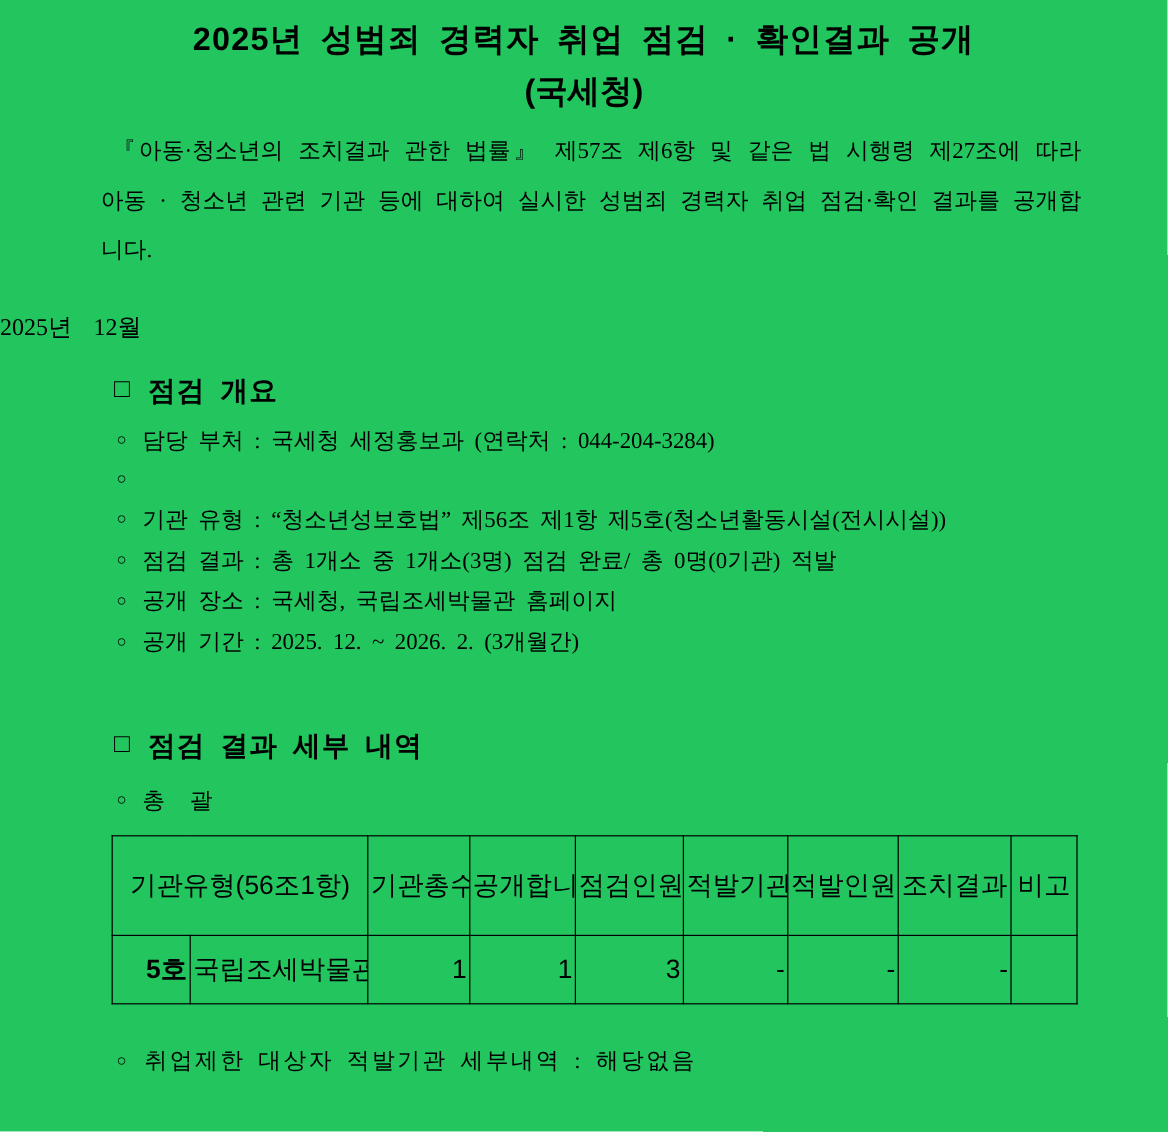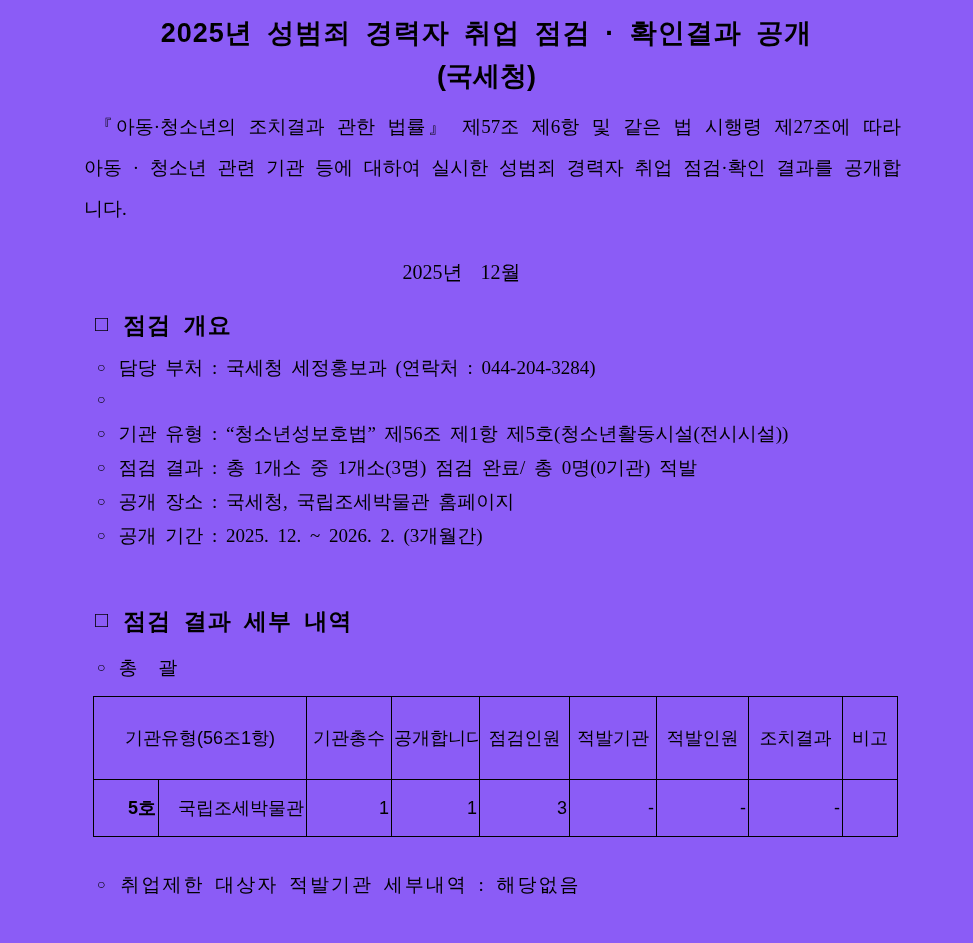--- a/index.html
+++ b/index.html
@@ -4,21 +4,21 @@
 <style>
   html, body {
     margin: 0;
     padding: 0;
     background: #ffffff;
   }
   .page {
     position: relative;
     width: 973px;
     height: 943px;
-    background: #8b5cf6;
+    background: #22c55e;
     color: #000000;
     font-family: "Liberation Serif", serif;
     overflow: hidden;
   }
   .doc-title {
     padding-top: 16px;
     text-align: center;
     font-family: "Liberation Sans", sans-serif;
     font-weight: bold;
     font-size: 27px;
@@ -43,21 +43,21 @@
   .intro-line {
     text-align: justify;
     text-align-last: justify;
   }
   .intro-line.first {
     text-indent: 10px;
   }
   .doc-date {
     margin-top: 30px;
     padding-right: 50px;
-    text-align: center;
+    text-align: left;
     font-size: 20px;
     white-space: pre;
     word-spacing: 4px;
   }
   .section-heading {
     margin: 24px 0 0 95px;
     font-family: "Liberation Sans", sans-serif;
     font-weight: bold;
     font-size: 23px;
     line-height: 30px;
@@ -100,21 +100,21 @@
   }
   .overall-line .text {
     letter-spacing: 6px;
   }
   .summary-table {
     margin: 10px 0 0 93px;
     border-collapse: collapse;
     table-layout: fixed;
     width: 804px;
     font-family: "Liberation Sans", sans-serif;
-    font-size: 18px;
+    font-size: 22px;
     color: #000000;
   }
   .summary-table td, .summary-table th {
     border: 1px solid #000000;
     text-align: center;
     vertical-align: middle;
     font-weight: normal;
     padding: 0 2px;
     overflow: hidden;
     white-space: nowrap;

